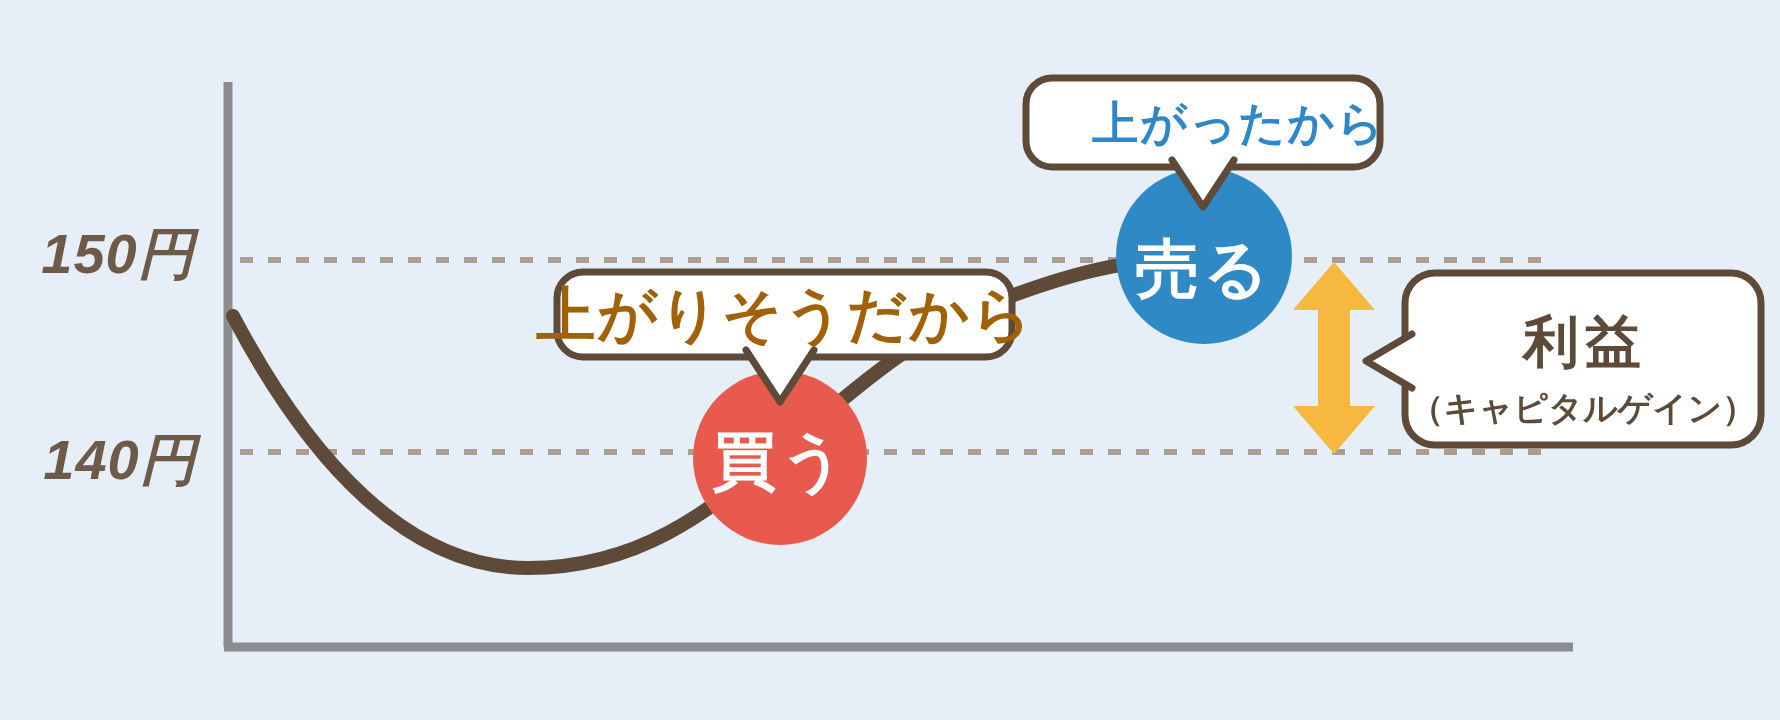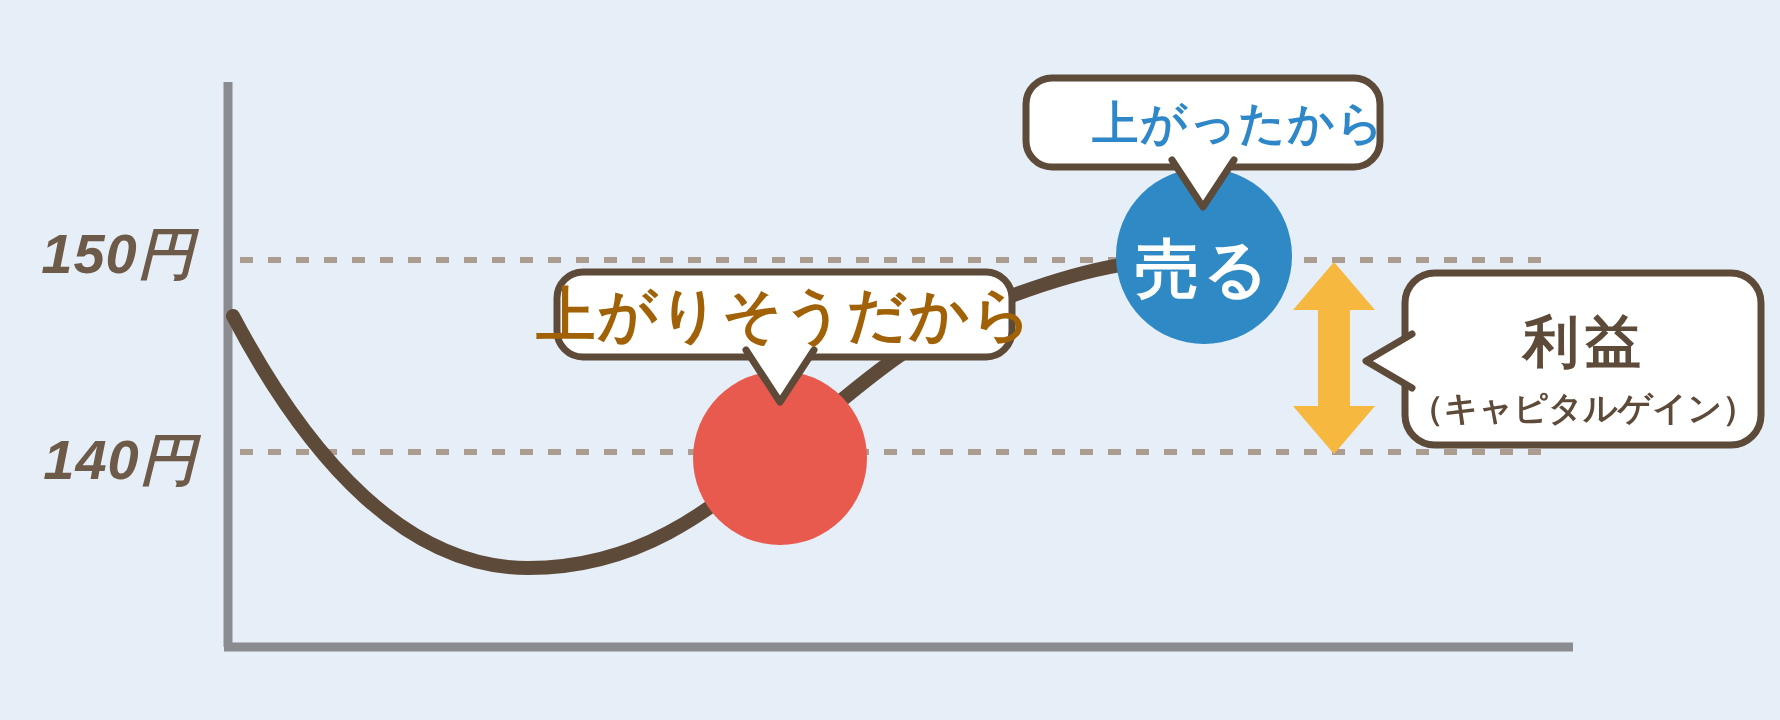--- a/index.html
+++ b/index.html
@@ -56,20 +56,21 @@
     <rect x="1405" y="273" width="356" height="172" rx="30" fill="#ffffff" stroke="#5d4a39" stroke-width="7"></rect>
     <path d="M 1412 334 L 1366 361 L 1412 388" fill="#ffffff" stroke="#5d4a39" stroke-width="7" stroke-linecap="round" stroke-linejoin="round"></path>
   </svg>
 
   <div class="txt ylab" style="left:118px;top:254px;">150円</div>
 
   <div class="txt ylab" style="left:120px;top:450px;margin-top:10px;">140円</div>
 
   <div class="txt reason-buy" style="left:785px;top:315px;">上がりそうだから</div>
 
+  <div class="txt circle-label" style="left:781px;top:461px;">買う</div>
 
   <div class="txt reason-sell" style="left:1239px;top:123px;">上がったから</div>
 
   <div class="txt circle-label" style="left:1204px;top:269px;">売る</div>
 
   <div class="txt profit-title" style="left:1585px;top:342px;">利益</div>
 
   <div class="txt profit-sub" style="left:1583px;top:408px;">（キャピタルゲイン）</div>
 
 </div>

